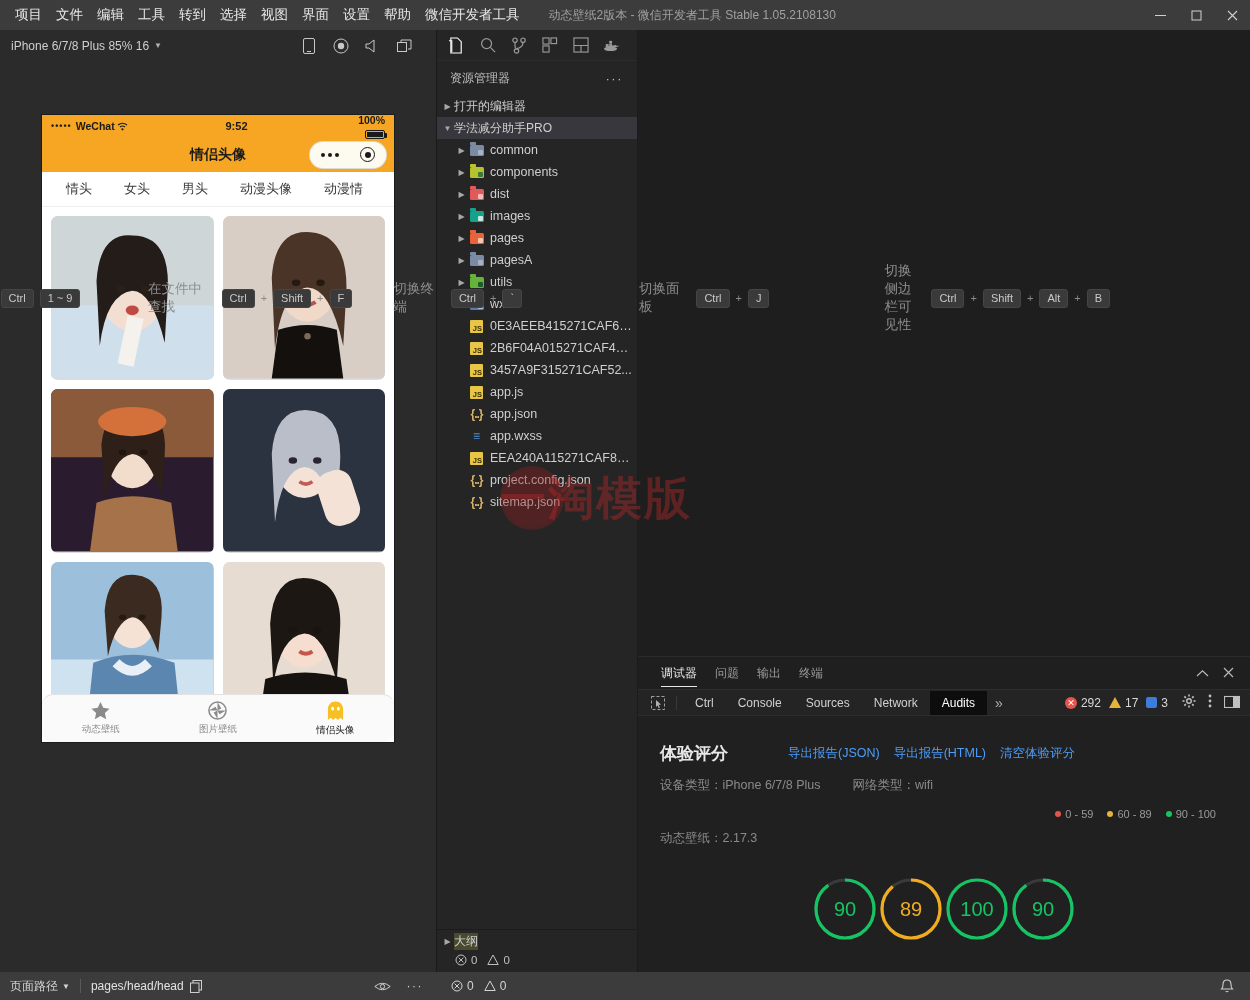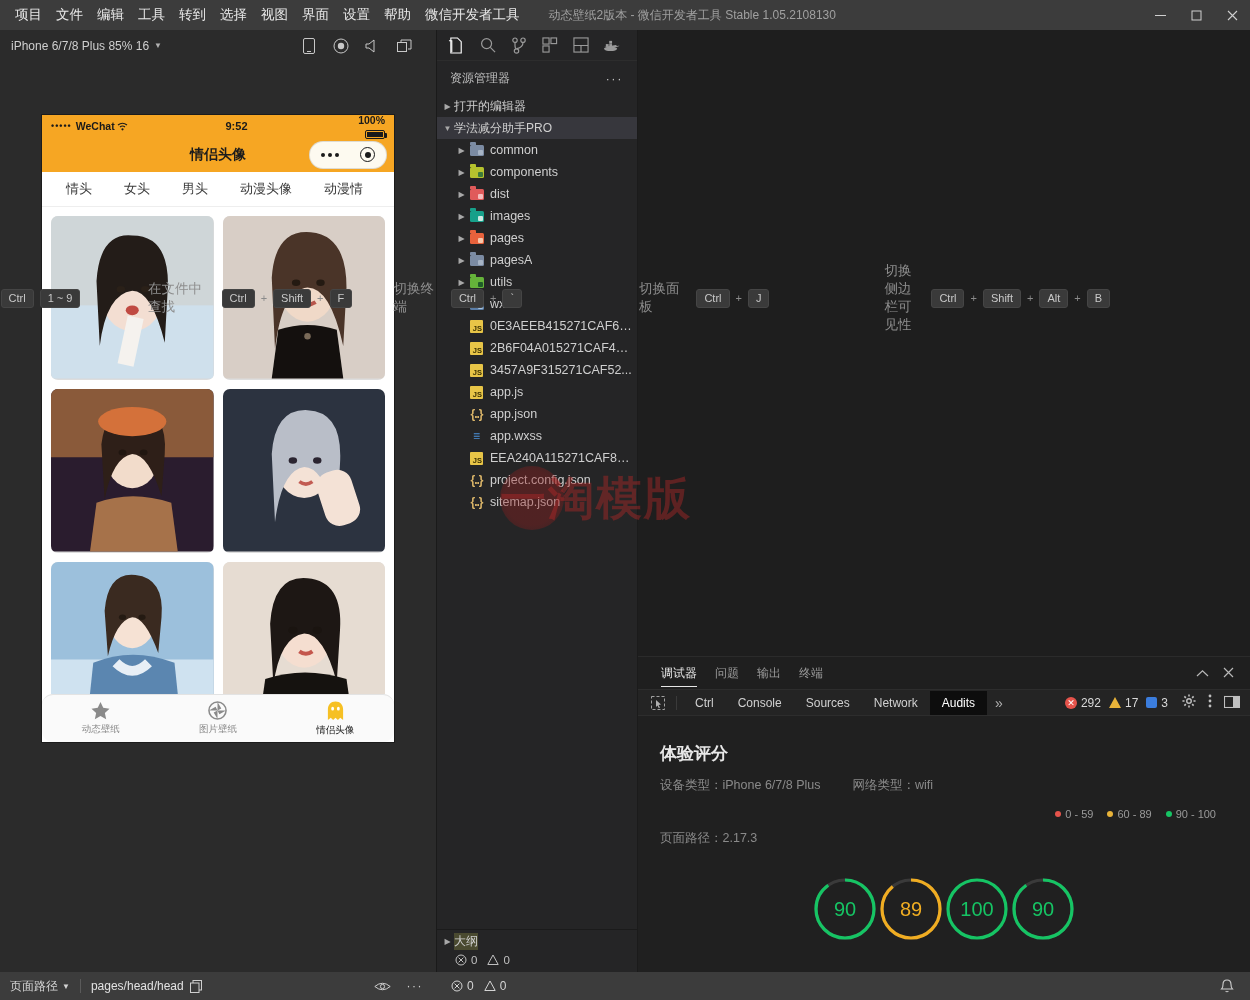--- a/index.html
+++ b/index.html
@@ -808,26 +808,31 @@
                     <rect x="0.5" y="2.5" width="15" height="11" fill="none" stroke="currentColor" stroke-width="1.1"></rect>
                     <rect x="9" y="2.5" width="6.5" height="11" fill="currentColor"></rect>
                   </svg>
               </span>
             </div>
           </div>
 
           <div class="audits">
             <div class="aud-head">
               <span class="aud-title">体验评分</span>
+              <span class="aud-links">
+                <span class="aud-link">导出报告(JSON)</span>
+                <span class="aud-link">导出报告(HTML)</span>
+                <span class="aud-link">清空体验评分</span>
+              </span>
             </div>
             <div class="aud-meta">
               <div class="mrow">
                 <span><b style="font-weight:normal">设备类型：</b><b style="font-weight:normal">iPhone 6/7/8 Plus</b></span>
                 <span><b style="font-weight:normal">网络类型：</b><b style="font-weight:normal">wifi</b></span>
-                <span><b style="font-weight:normal">页面路径：</b><b style="font-weight:normal">2.17.3</b></span>
+                <span><b style="font-weight:normal">动态壁纸：</b><b style="font-weight:normal">2.17.3</b></span>
               </div>
             </div>
             <div class="aud-legend">
               <span class="lg">
                   <b style="background:#e5534b"></b>
                   <span>0 - 59</span>
                 </span>
               <span class="lg">
                   <b style="background:#e8b339"></b>
                   <span>60 - 89</span>

